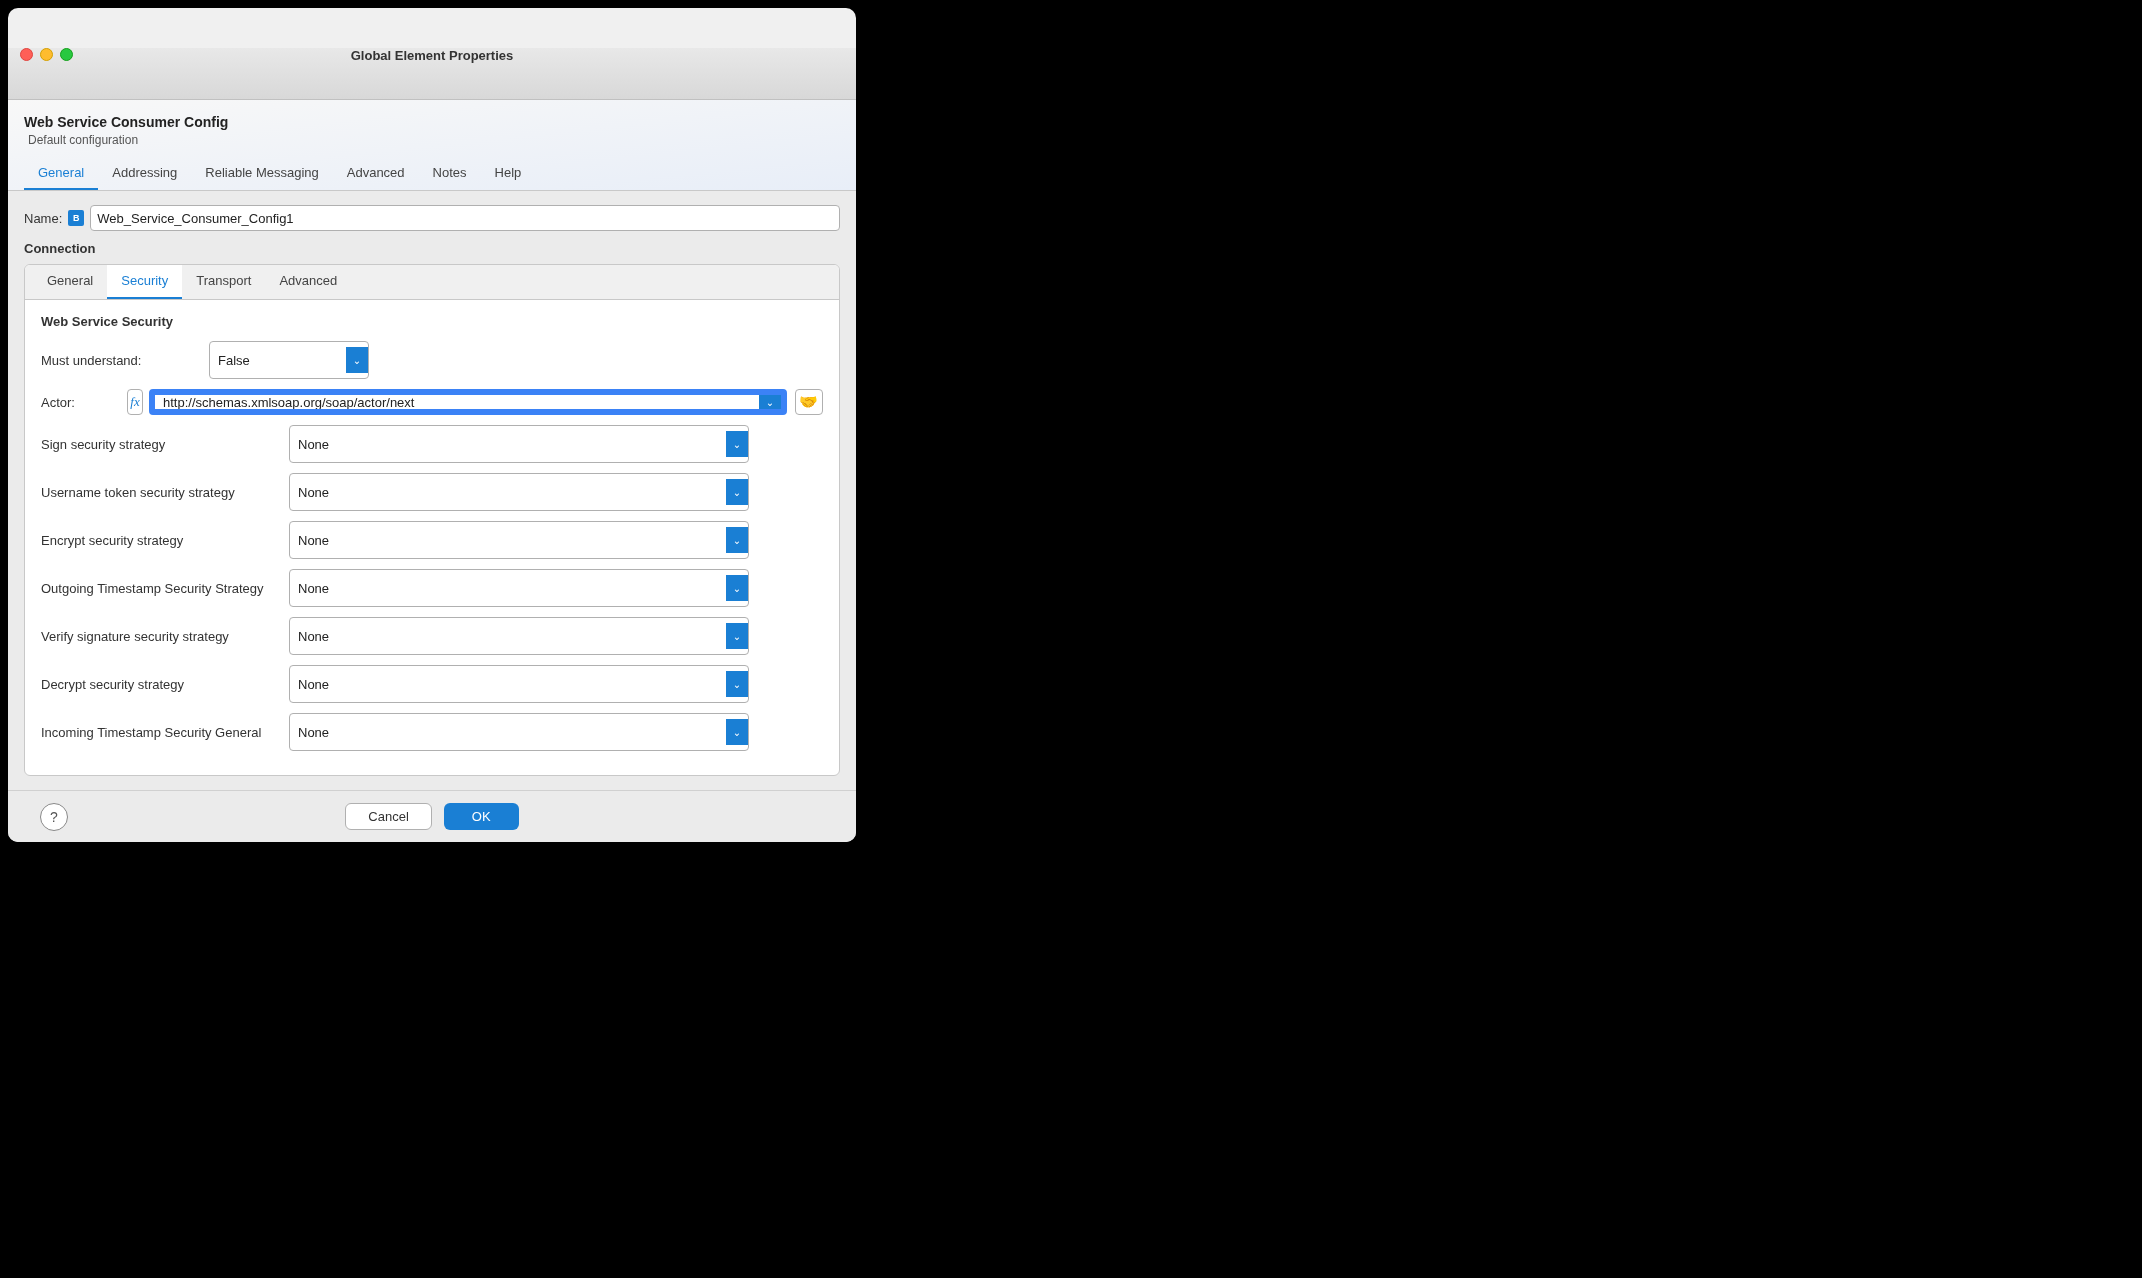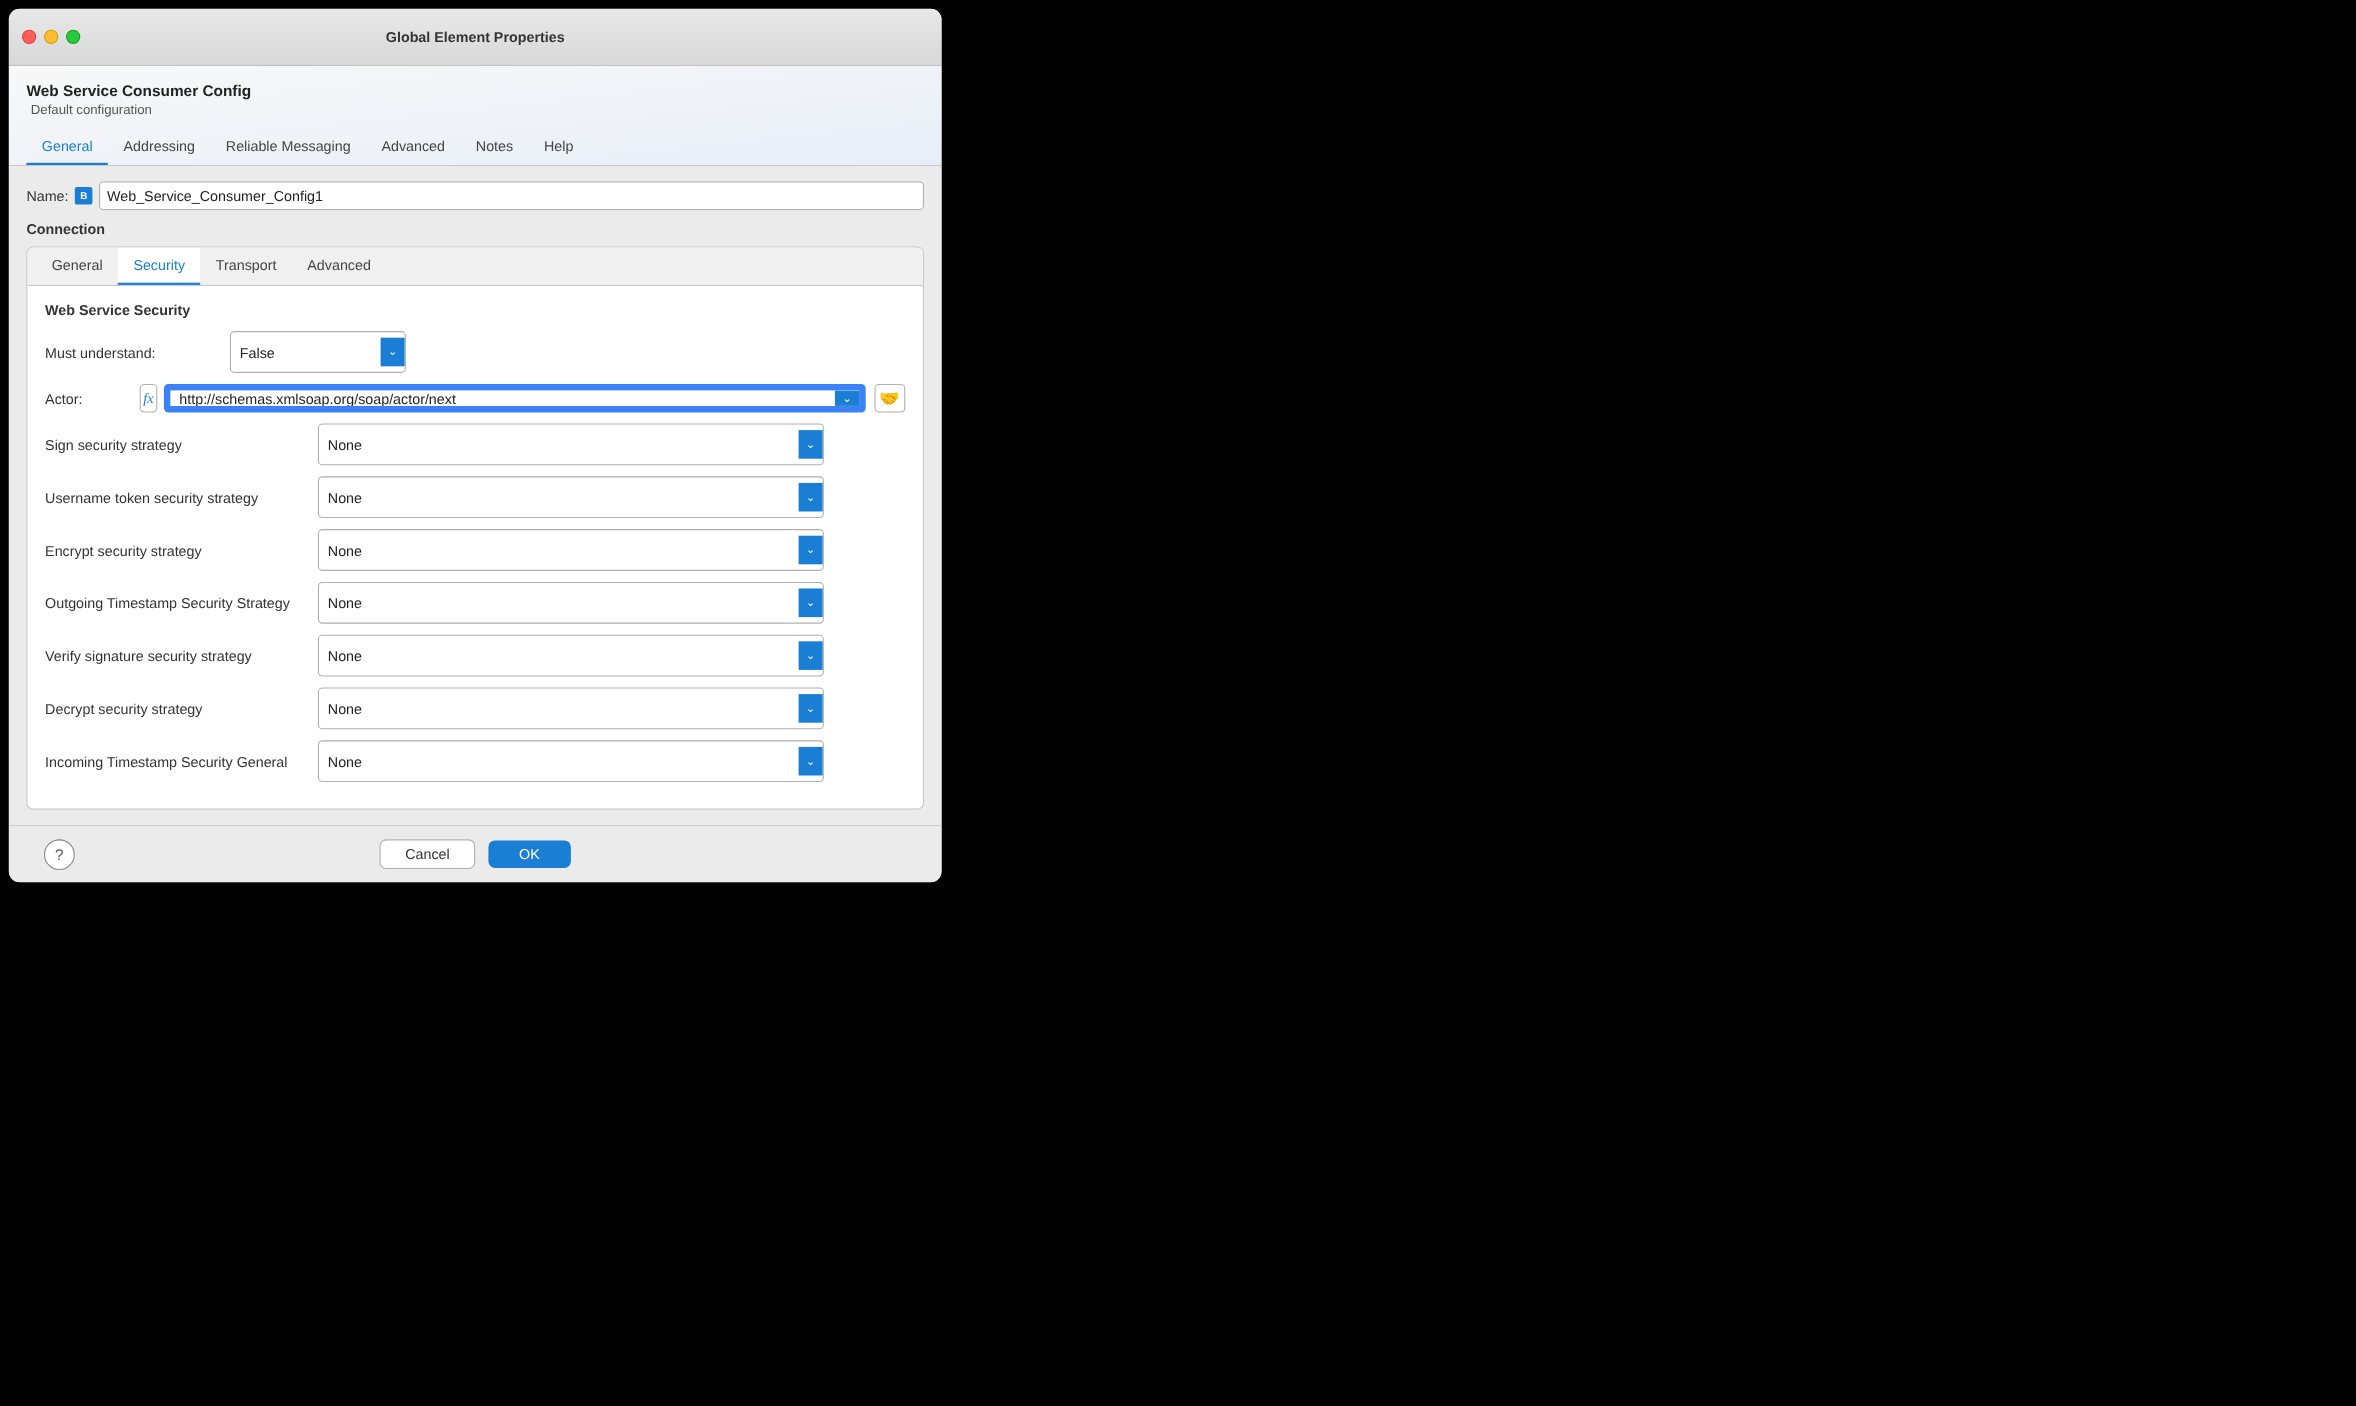--- a/index.html
+++ b/index.html
@@ -21,24 +21,25 @@
       box-shadow: 0 10px 40px rgba(0,0,0,0.5);
       overflow: hidden;
       margin: 8px;
     }
 
     
     .titlebar {
       background: linear-gradient(to bottom, #e8e8e8, #d8d8d8);
       height: 52px;
       display: flex;
-      align-items: center;
+      align-items: flex-start;
       padding: 0 12px;
       position: relative;
       border-bottom: 1px solid #c0c0c0;
+      margin-top: 40px;
     }
     .traffic-lights {
       display: flex;
       gap: 7px;
       align-items: center;
     }
     .traffic-light {
       width: 13px;
       height: 13px;
       border-radius: 50%;
@@ -333,21 +334,20 @@
       justify-content: center;
       cursor: pointer;
       font-size: 14px;
       color: #555;
       position: absolute;
       left: 16px;
     }
     .footer-inner {
       display: flex;
       gap: 12px;
-      align-items: center;
     }
     .cancel-btn {
       padding: 5px 22px;
       border: 1px solid #b0b0b0;
       border-radius: 6px;
       background: white;
       font-size: 13px;
       color: #333;
       cursor: pointer;
     }

